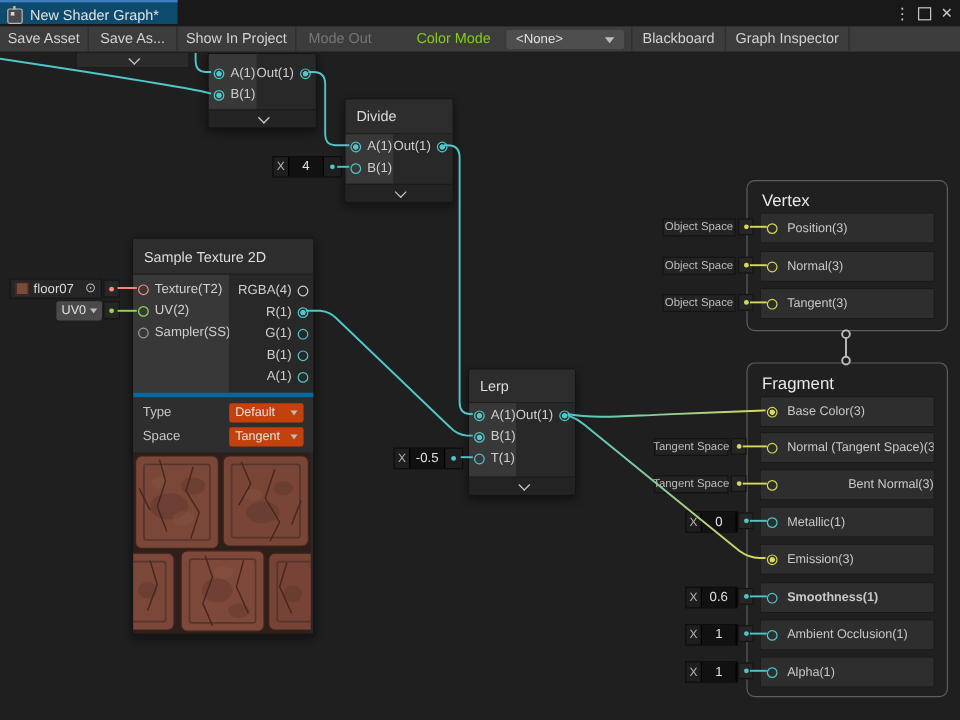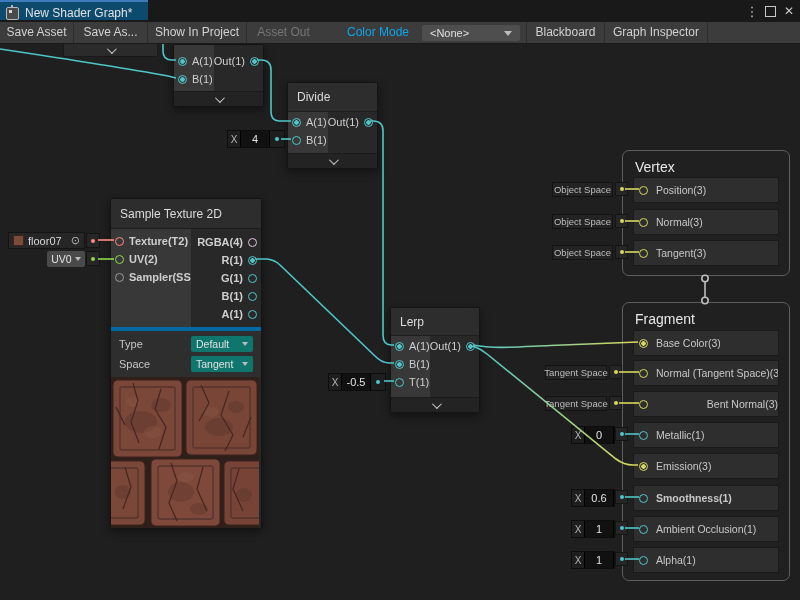--- a/index.html
+++ b/index.html
@@ -19,21 +19,21 @@
   .win-max{width:9px;height:9px;border:1.6px solid #c8c8c8;}
   .win-close{font-size:12px;color:#c8c8c8;width:14px;text-align:center;}
 
   
   .toolbar{position:absolute;left:0;top:22px;width:800px;height:22px;background:#3c3c3c;
            border-bottom:1px solid #1a1a1a;z-index:6;box-sizing:border-box;}
   .tb-btn{position:absolute;top:0;height:21px;line-height:21px;text-align:center;font-size:12px;
           color:#d2d2d2;border-right:1px solid #2d2d2d;box-sizing:border-box;cursor:default;}
   .tb-btn.noborder{border-right:none;}
   .tb-btn.disabled{color:#767676;}
-  .tb-label{position:absolute;top:0;height:21px;line-height:21px;font-size:12px;color:#0ea5e9;}
+  .tb-label{position:absolute;top:0;height:21px;line-height:21px;font-size:12px;color:#84cc16;}
   .tb-select{position:absolute;top:3px;height:16px;background:#4e4e4e;border-radius:2px;
              display:flex;align-items:center;font-size:11px;color:#e0e0e0;padding:0 8px;box-sizing:border-box;justify-content:space-between;}
   .dd-arrow{width:0;height:0;border-left:4px solid transparent;border-right:4px solid transparent;border-top:5px solid #bdbdbd;margin-left:6px;}
 
   
   .node{position:absolute;border:1px solid #141414;border-radius:2px;z-index:2;
         box-shadow:0 3px 8px rgba(0,0,0,.45);background:#282828;}
   .node-header{background:#2d2d2d;font-size:12px;color:#dcdcdc;padding-left:9px;border-bottom:1px solid #1d1d1d;
                display:flex;align-items:center;box-sizing:border-box;}
   .node-body{display:flex;}
@@ -60,21 +60,21 @@
   .dot.v1{background:var(--col-v1);} .dot.v3{background:var(--col-v3);}
   .dot.tex{background:var(--col-texture);} .dot.v2{background:var(--col-v2);}
   .dotcell{position:absolute;width:14px;height:15px;background:#262626;border:1px solid #141414;
            box-sizing:border-box;display:flex;align-items:center;justify-content:center;z-index:2;}
   .bindbox{position:absolute;height:15px;background:#232323;border:1px solid #131313;box-sizing:border-box;
            display:flex;align-items:center;justify-content:center;font-size:9.5px;color:#bdbdbd;z-index:2;white-space:nowrap;}
 
   
   .opt-section{background:#2e2e2e;border-top:4px solid #0369a1;padding:5px 8px;box-sizing:border-box;}
   .opt-row{height:16px;margin-bottom:4px;display:flex;align-items:center;justify-content:space-between;font-size:11px;color:#c6c6c6;}
-  .mini-select{width:62px;height:16px;background:#0f766e;border-radius:2px;display:flex;align-items:center;
+  .mini-select{width:62px;height:16px;background:#c2410c;border-radius:2px;display:flex;align-items:center;
                justify-content:space-between;font-size:10.5px;color:#e0e0e0;padding:0 5px;box-sizing:border-box;}
   .mini-select .dd-arrow{border-left-width:3.5px;border-right-width:3.5px;border-top-width:4.5px;margin-left:0;}
 
   
   .block{position:absolute;width:168px;border:1px solid #5e5e5e;border-radius:7px;background:rgba(33,33,33,.92);
          z-index:2;box-sizing:border-box;}
   .block-title{font-size:14px;color:#e8e8e8;margin:8px 0 0 12px;}
   .block-row{position:absolute;left:10px;width:146px;height:26px;background:#2e2e2e;border:1px solid #1a1a1a;
              box-sizing:border-box;display:flex;align-items:center;gap:8px;padding-left:5px;font-size:10.5px;color:#c8c8c8;white-space:nowrap;overflow:hidden;}
 
@@ -147,21 +147,21 @@
       <span class="win-menu">⋮</span>
       <span class="win-max"></span>
       <span class="win-close">✕</span>
     </div>
   </div>
 
   <div class="toolbar">
     <div class="tb-btn" style="left:0;width:74px;">Save Asset</div>
     <div class="tb-btn" style="left:74px;width:74px;">Save As...</div>
     <div class="tb-btn" style="left:148px;width:99px;">Show In Project</div>
-    <div class="tb-btn disabled noborder" style="left:247px;width:73px;">Asset Out</div>
+    <div class="tb-btn disabled noborder" style="left:247px;width:73px;">Mode Out</div>
     <div class="tb-label" style="left:347px;width:72px;">Color Mode</div>
     <div class="tb-select" style="left:422px;width:98px;">
       <span>&lt;None&gt;</span>
       <span class="dd-arrow"></span>
     </div>
     <div class="tb-btn" style="left:526px;width:79px;border-left:1px solid #2d2d2d;">Blackboard</div>
     <div class="tb-btn" style="left:605px;width:103px;">Graph Inspector</div>
   </div>
 
   <div class="collapsed-bar">
@@ -224,21 +224,21 @@
     <span class="xinput">4</span>
     <span class="xdot">
         <span class="dot v1"></span>
       </span>
   </div>
 
   <div class="node" style="left:110px;top:198px;width:150px;">
     <div class="node-header" style="height:30px;">
       <span>Sample Texture 2D</span>
     </div>
-    <div class="node-body" style="height:98px;font-weight:bold;">
+    <div class="node-body" style="height:98px;">
       <div class="col-in" style="width:80px;padding-top:3px;">
         <div class="prow">
             <span class="port c-tex"></span>
             <span>Texture(T2)</span>
           </div>
         <div class="prow">
             <span class="port c-v2"></span>
             <span>UV(2)</span>
           </div>
         <div class="prow">

